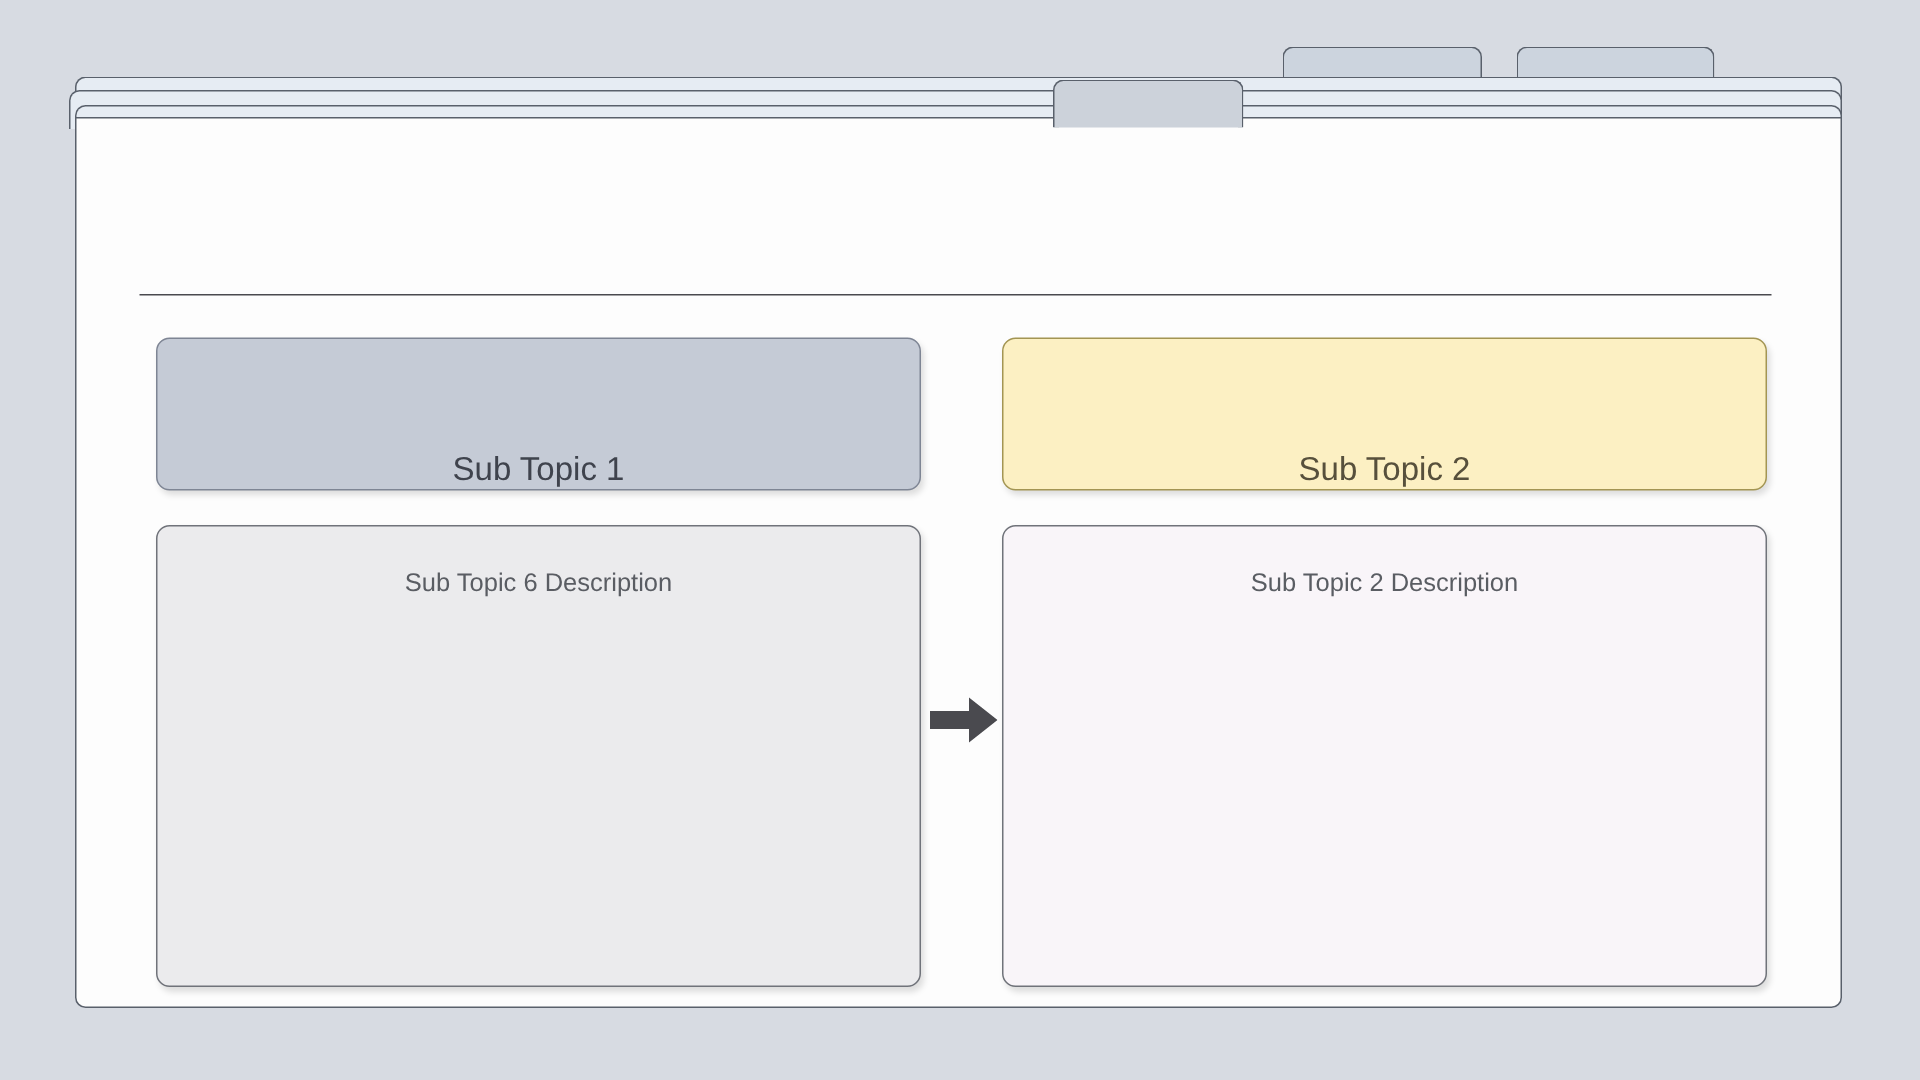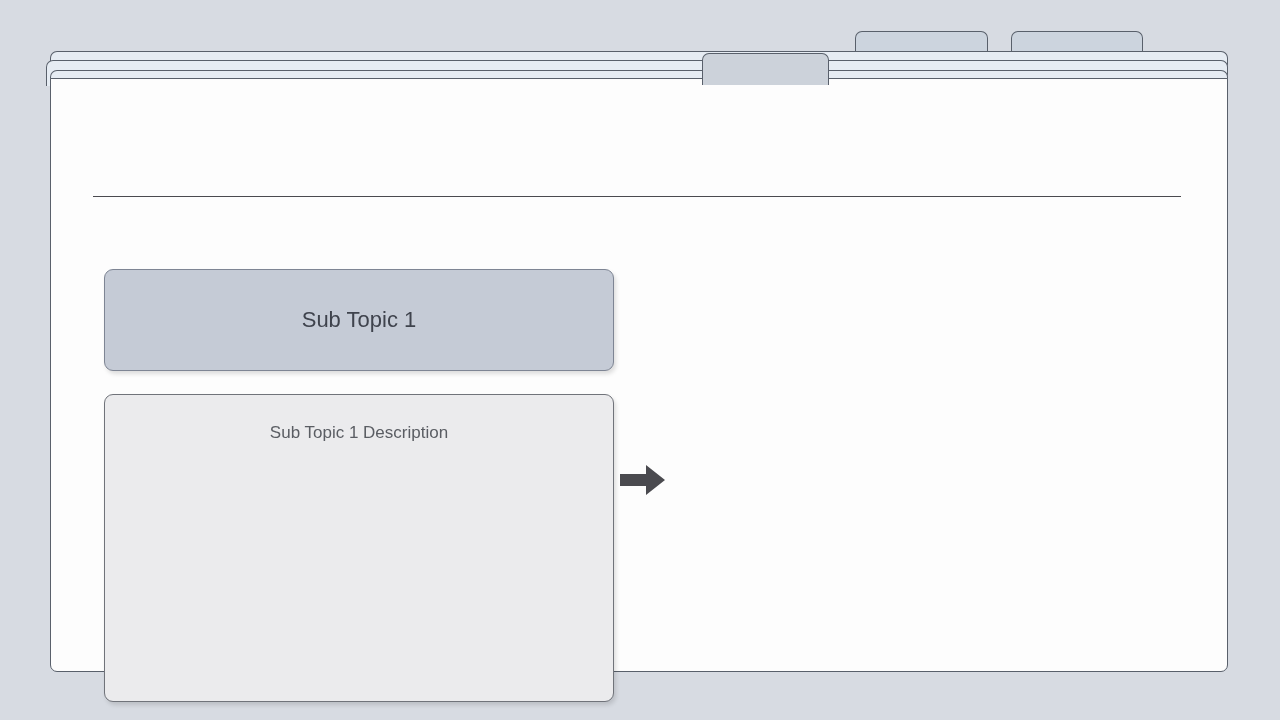--- a/index.html
+++ b/index.html
@@ -103,25 +103,24 @@
     top: 0;
     width: 510px;
   }
   .col-left  { left: 53px; }
   .col-right { left: 617px; }
 
   .topic-box {
     height: 102px;
     border-radius: 9px;
     display: flex;
-    align-items: center;
+    align-items: flex-end;
     justify-content: center;
     font-size: 22px;
     box-shadow: 2px 3px 4px rgba(0,0,0,0.13);
-    margin-top: 44px;
   }
 
   .topic-box.variant-blue {
     background: #c5cbd6;
     border: 1.3px solid #7e8594;
     color: #3f434d;
   }
 
   .topic-box.variant-yellow {
     background: #fcf0c3;
@@ -179,25 +178,33 @@
 
   <div class="divider"></div>
 
   <div class="columns">
 
     <div class="col col-left">
       <div class="topic-box variant-blue">
         <span>Sub Topic 1</span>
       </div>
       <div class="desc-box variant-gray">
-        <span>Sub Topic 1 Description</span>
+        <span>Sub Topic 6 Description</span>
       </div>
     </div>
 
     <div class="arrow">
       <svg width="45" height="34" viewBox="0 0 45 34" xmlns="http://www.w3.org/2000/svg">
         <path d="M0 11 L26 11 L26 2 L45 17 L26 32 L26 23 L0 23 Z" fill="#4a4a4f"></path>
       </svg>
     </div>
 
+    <div class="col col-right">
+      <div class="topic-box variant-yellow">
+        <span>Sub Topic 2</span>
+      </div>
+      <div class="desc-box variant-lavender">
+        <span>Sub Topic 2 Description</span>
+      </div>
+    </div>
 
   </div>
 </div>
 
 </body></html>

